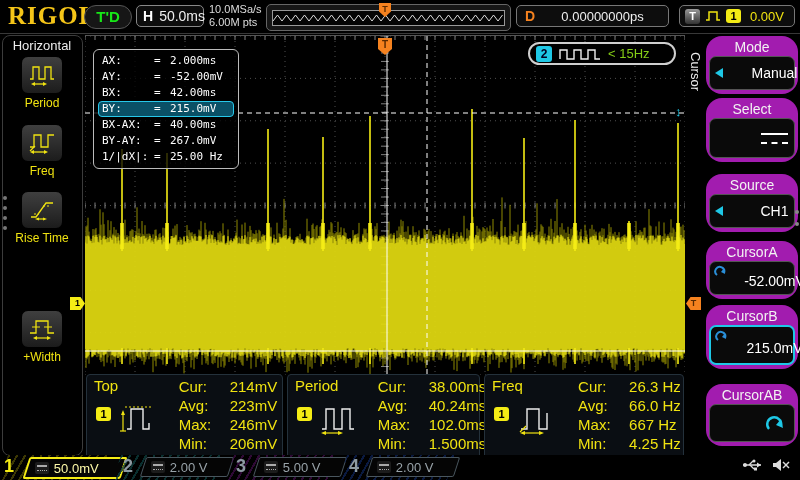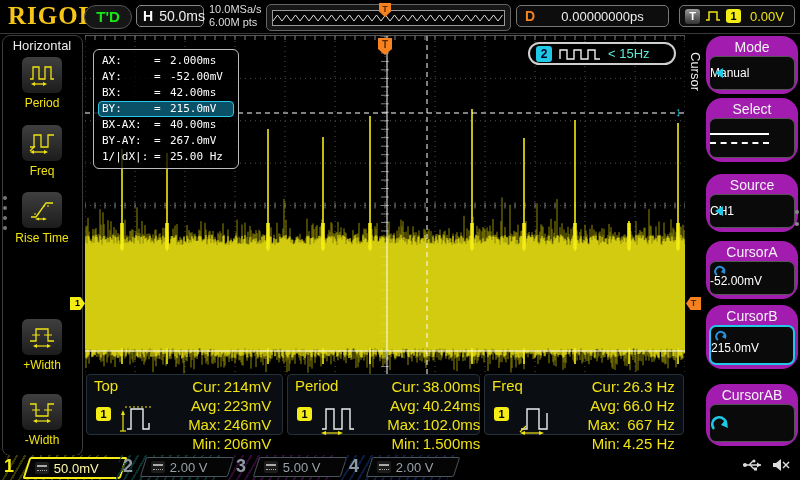--- a/index.html
+++ b/index.html
@@ -50,55 +50,55 @@
   .readout{position:absolute;left:8px;top:13px;width:136px;background:rgba(0,0,0,.78);border:1px solid #bbb;
            border-radius:6px;padding:3px 4px;font-family:"DejaVu Sans Mono",monospace;font-size:11px;}
   .readout .row{display:flex;height:14px;line-height:14px;border:1px solid transparent;border-radius:4px;padding:0 3px;}
   .readout .row.hl{background:#0a5066;border-color:#27c8ea;}
   .readout .lab{width:52px;}
   .readout .eq{width:16px;}
   .freq-badge{position:absolute;left:443px;top:6px;width:148px;height:23px;background:#000;border:2px solid #cfcfcf;
            border-radius:12px;display:flex;align-items:center;gap:7px;padding:0 6px;box-sizing:border-box;}
   .freq-badge .chip2{width:16px;height:16px;border-radius:3px;background:var(--accent);color:#002;
            font-weight:bold;font-size:12px;text-align:center;line-height:16px;}
-  .freq-badge .txt{font-size:13px;color:#5eead4;}
+  .freq-badge .txt{font-size:13px;color:#84cc16;}
   .trig-flag{position:absolute;left:293px;top:2px;width:14px;height:17px;background:var(--trigger);color:#5a2a00;
            font-size:10px;font-weight:bold;text-align:center;line-height:14px;
            clip-path:polygon(0 0,100% 0,100% 65%,50% 100%,0 65%);}
   .ch1-marker{position:absolute;left:-15px;top:261px;width:15px;height:13px;background:var(--ch1);color:#000;
            font-size:9px;font-weight:bold;text-align:center;line-height:13px;
            clip-path:polygon(0 0,70% 0,100% 50%,70% 100%,0 100%);}
   .triglvl-marker{position:absolute;left:601px;top:261px;width:15px;height:13px;background:var(--trigger);color:#5a2a00;
            font-size:9px;font-weight:bold;text-align:center;line-height:13px;
            clip-path:polygon(0 50%,30% 0,100% 0,100% 100%,30% 100%);}
   .curb-handle{position:absolute;left:590px;top:68px;color:var(--accent);font-size:13px;font-weight:bold;}
   
   .rightmenu{position:absolute;left:686px;top:34px;width:114px;height:423px;}
   .rm-tab{position:absolute;left:2px;top:18px;writing-mode:vertical-rl;font-size:13px;color:#eee;}
   .rm-sec{position:absolute;left:20px;width:92px;background:#a21caf;border-radius:16px;padding:2px 3px 4px;box-sizing:border-box;}
   .rm-lab{text-align:center;font-size:14px;color:#f2f2f2;height:18px;line-height:18px;}
   .rm-btn{position:relative;height:32px;background:#0a0a0a;border:1px solid #555;border-radius:7px;
-          display:flex;align-items:center;font-size:12px;color:#fff;}
+          display:flex;align-items:center;justify-content:center;font-size:14px;color:#fff;padding-left:45px;}
   .rm-btn.active{border:2px solid var(--accent);}
   .rm-btn .tri{position:absolute;left:5px;width:0;height:0;border-top:5px solid transparent;
           border-bottom:5px solid transparent;border-right:8px solid var(--accent);}
   .rm-btn svg.rot{position:absolute;left:4px;top:3px;}
   .rm-btn .val{margin-top:6px;}
   .rm-lines{display:flex;flex-direction:column;gap:7px;width:70%;}
   .rm-lines .solid{border-top:2px solid #fff;}
   .rm-lines .dash{border-top:2px dashed #fff;}
   .rm-dots{position:absolute;left:109px;top:176px;display:flex;flex-direction:column;gap:8px;}
   .rm-dots i{width:4px;height:4px;border-radius:50%;background:#888;}
   
-  .meas{position:absolute;top:374px;height:61px;background:#0a0e13;border:1px solid #24313b;border-radius:4px;box-sizing:border-box;}
+  .meas{position:absolute;top:374px;height:103px;background:#0a0e13;border:1px solid #24313b;border-radius:4px;box-sizing:border-box;}
   .meas .title{position:absolute;left:7px;top:2px;font-size:15px;color:var(--meas_text);}
   .meas .chip{position:absolute;left:9px;top:32px;}
   .meas svg.micon{position:absolute;left:30px;top:26px;}
   .meas .vals{position:absolute;left:47%;top:2px;display:grid;grid-template-columns:42px auto;
-          column-gap:3px;font-size:15px;line-height:19px;color:var(--meas_text);white-space:nowrap;text-align:right;}
+          column-gap:9px;font-size:15px;line-height:19px;color:var(--meas_text);white-space:nowrap;}
   
   .bottombar{position:absolute;left:0;top:455px;width:800px;height:25px;background:#000;}
   .slot{position:absolute;top:0;height:25px;}
   .slot .hatch{position:absolute;inset:0;clip-path:polygon(8px 0,100% 0,calc(100% - 8px) 100%,0 100%);opacity:.8;}
   .slot .num{position:absolute;left:10px;top:1px;font-size:18px;font-weight:bold;color:#8d9aa2;}
   .slot .vbox{position:absolute;top:2px;height:18px;transform:skewX(-18deg);background:#050505;border:1px solid #49565e;
           border-radius:2px;display:flex;align-items:center;gap:5px;padding:0 7px;}
   .slot .vbox>*{transform:skewX(18deg);}
   .slot .scale{font-size:13px;color:#98a2a8;white-space:nowrap;}
   .slot.ch1 .num{color:var(--ch1);}
@@ -179,45 +179,32 @@
             <polyline points="3,19 8,19 18,5 25,5" fill="none" stroke="#f0e311" stroke-width="1.3"></polyline>
             <line x1="6" y1="16" x2="11" y2="16" stroke="#f0e311" stroke-width="1" stroke-dasharray="2 2"></line>
             <line x1="15" y1="8" x2="22" y2="8" stroke="#f0e311" stroke-width="1" stroke-dasharray="2 2"></line>
             <line x1="9" y1="21" x2="17" y2="21" stroke="#f0e311" stroke-width="1.2"></line>
             <polygon points="7,21 11,19.5 11,22.5" fill="#f0e311"></polygon>
             <polygon points="19,21 15,19.5 15,22.5" fill="#f0e311"></polygon>
           </svg>
       </div>
       <div class="lm-label">Rise Time</div>
     </div>
-    <div class="lm-item" style="top:284px">
+    <div class="lm-item" style="top:276px">
       <div class="lm-btn">
         <svg width="28" height="24">
             <polyline points="2,16 8,16 8,4 20,4 20,16 26,16" fill="none" stroke="#f0e311" stroke-width="1.3"></polyline>
             <line x1="4" y1="10" x2="12" y2="10" stroke="#f0e311" stroke-width="1"></line>
             <line x1="16" y1="10" x2="24" y2="10" stroke="#f0e311" stroke-width="1"></line>
             <line x1="8" y1="21" x2="20" y2="21" stroke="#f0e311" stroke-width="1.2"></line>
             <polygon points="5,21 9,19 9,23" fill="#f0e311"></polygon>
             <polygon points="23,21 19,19 19,23" fill="#f0e311"></polygon>
           </svg>
       </div>
       <div class="lm-label">+Width</div>
-    </div>
-    <div class="lm-item" style="top:359px">
-      <div class="lm-btn">
-        <svg width="28" height="24">
-            <polyline points="2,4 8,4 8,16 20,16 20,4 26,4" fill="none" stroke="#f0e311" stroke-width="1.3"></polyline>
-            <line x1="4" y1="10" x2="12" y2="10" stroke="#f0e311" stroke-width="1"></line>
-            <line x1="16" y1="10" x2="24" y2="10" stroke="#f0e311" stroke-width="1"></line>
-            <line x1="8" y1="21" x2="20" y2="21" stroke="#f0e311" stroke-width="1.2"></line>
-            <polygon points="5,21 9,19 9,23" fill="#f0e311"></polygon>
-            <polygon points="23,21 19,19 19,23" fill="#f0e311"></polygon>
-          </svg>
-      </div>
-      <div class="lm-label">-Width</div>
     </div>
     <div class="lm-dots">
         <i></i>
         <i></i>
         <i></i>
         <i></i>
       </div>
   </div>
 
   <div class="display">

